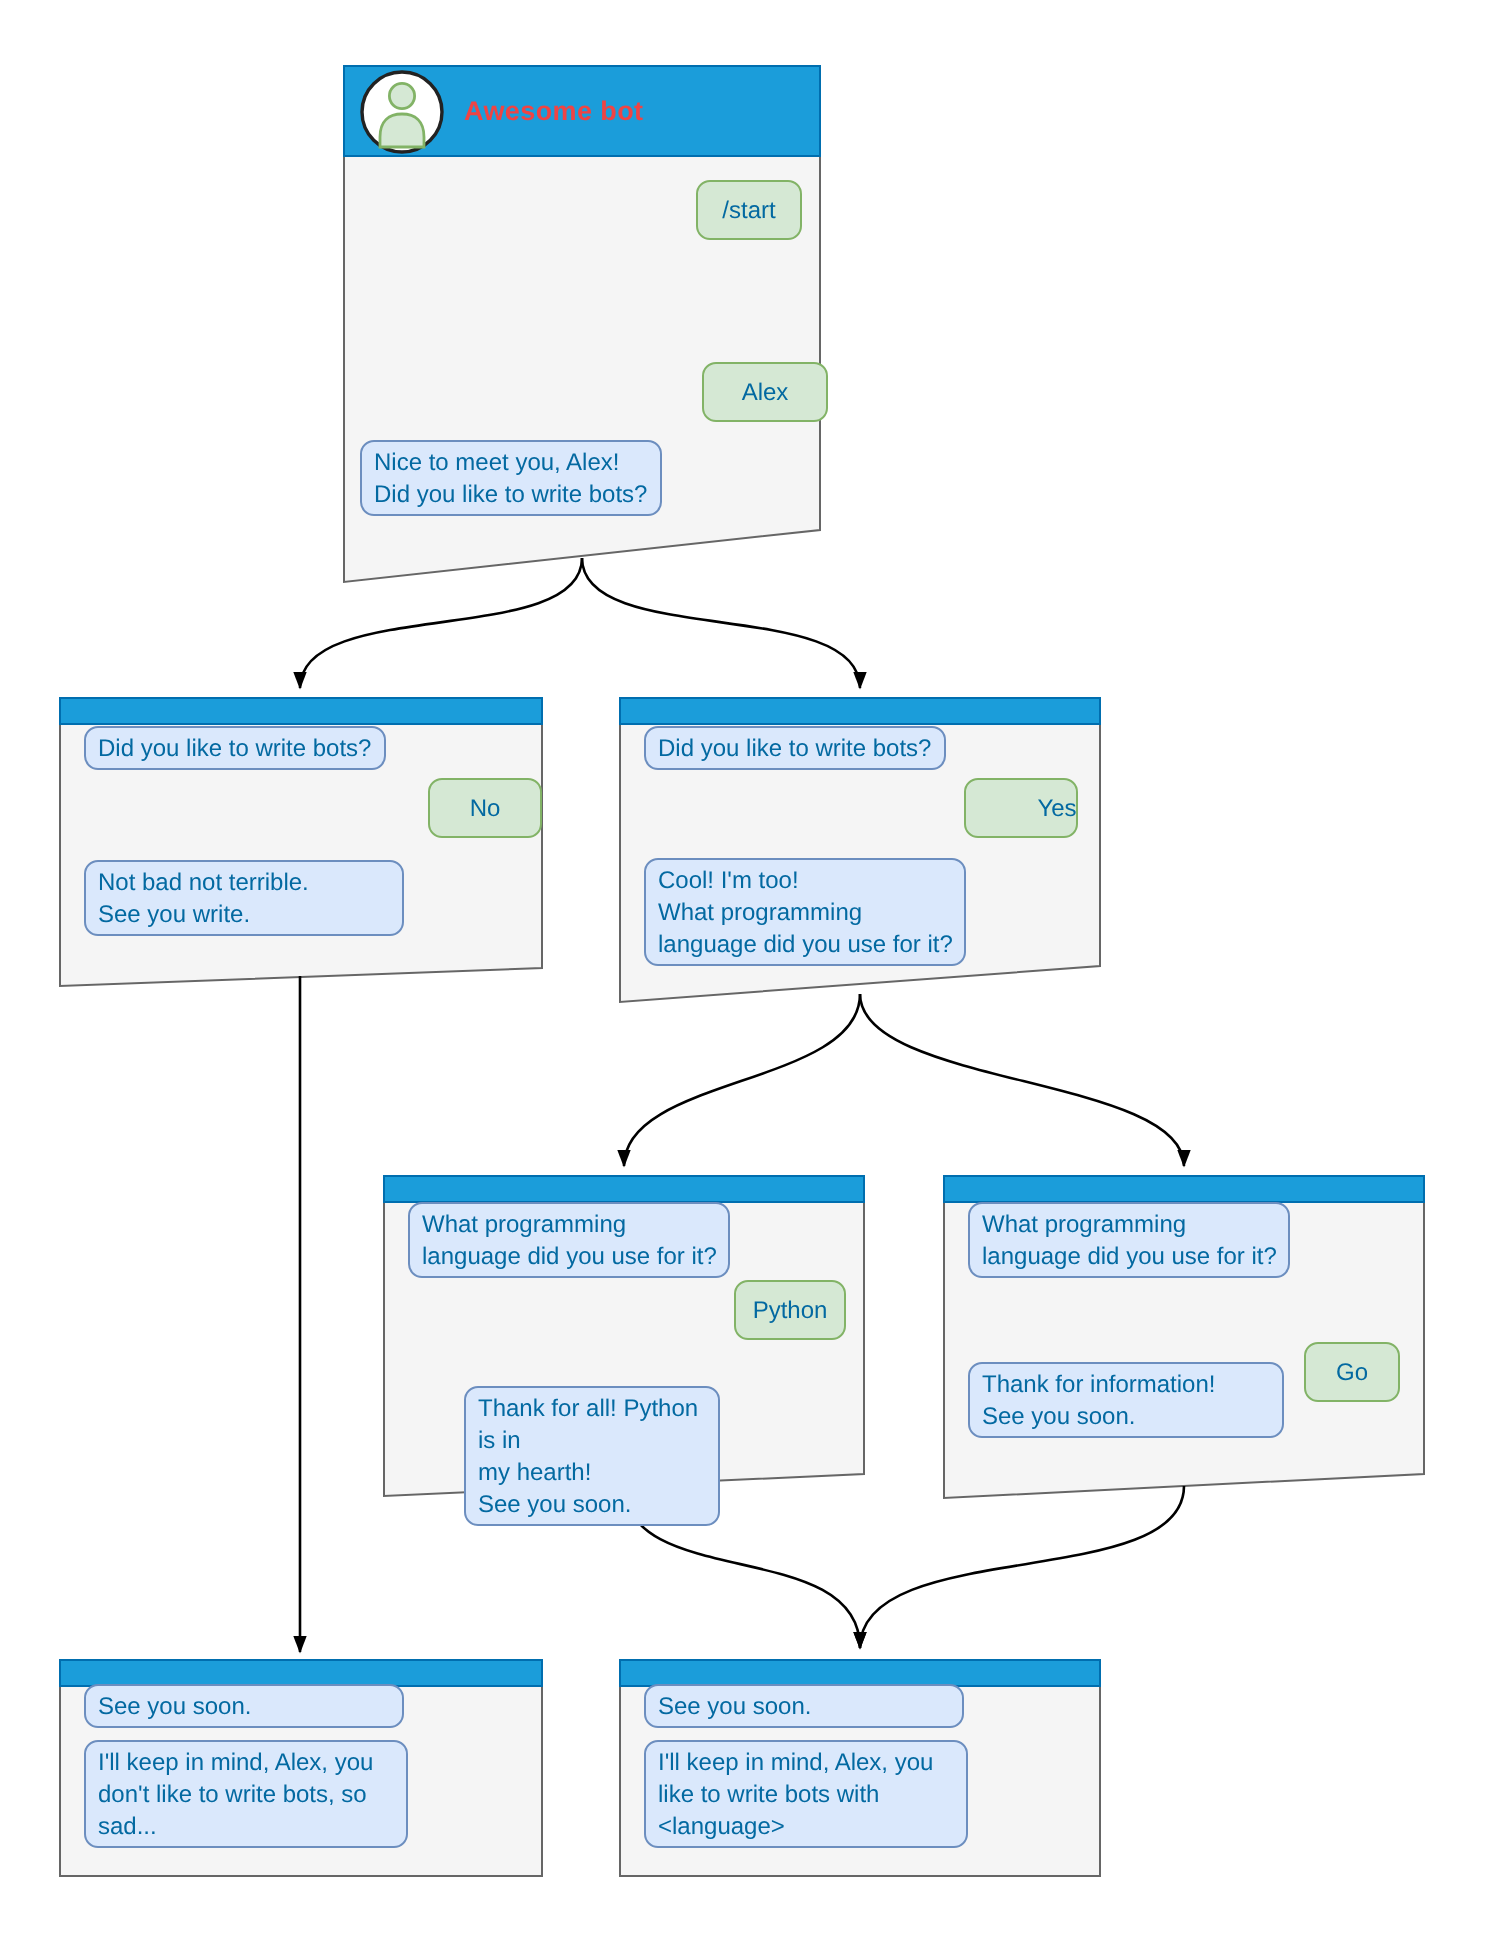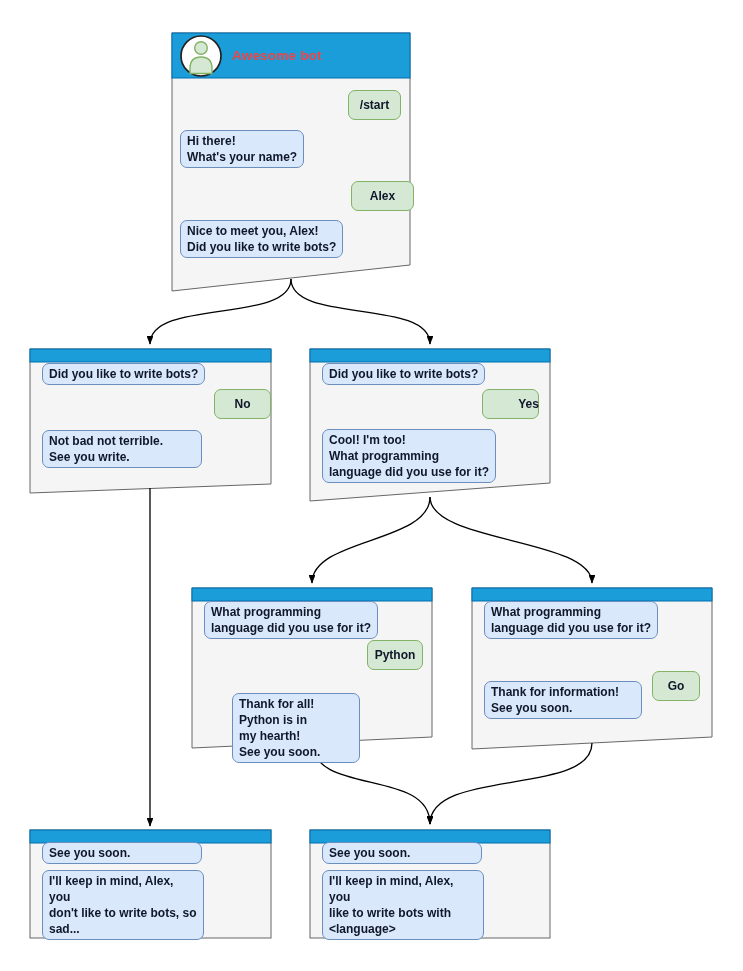--- a/index.html
+++ b/index.html
@@ -7,22 +7,22 @@
     position:relative;width:743px;height:971px;background:#ffffff;
     font-family:"Liberation Sans",sans-serif;overflow:hidden;
   }
   .layer-svg{position:absolute;left:0;top:0;}
   .win{position:absolute;}
   .win-title{
     position:absolute;display:flex;align-items:center;
     color:#ef4444;font-weight:bold;font-size:13.5px;letter-spacing:.2px;
   }
   .bubble{
-    position:absolute;font-size:12px;line-height:16px;color:#0f172a;
-    border-radius:7px;box-sizing:border-box;white-space:pre-line;font-weight:bold;
+    position:absolute;font-size:12px;line-height:16px;color:#0369a1;
+    border-radius:7px;box-sizing:border-box;white-space:pre-line;
   }
   .bot{
     background:#dae8fc;border:1px solid #6c8ebf;
     padding:2px 6px;width:max-content;
   }
   .user{
     background:#d5e8d4;border:1px solid #82b366;
     display:flex;align-items:center;justify-content:center;text-align:center;
   }
 </style>
@@ -70,22 +70,20 @@
       <path d="M430,497 C430,543 312,538 312,583" marker-end="url(#arrow)"></path>
       <path d="M430,497 C430,543 592,538 592,583" marker-end="url(#arrow)"></path>
       <path d="M312,742 C312,796 430,768 430,824" marker-end="url(#arrow)"></path>
       <path d="M592,743 C592,796 430,768 430,824" marker-end="url(#arrow)"></path>
     </g>
   </svg>
 
   <div class="win" style="left:172px;top:33px;width:238px;height:258px;">
     <div class="win-title" style="left:60px;top:0;height:45px;">Awesome bot</div>
     <div class="bubble user" style="left:176px;top:57px;width:53px;height:30px;">/start</div>
-    <div class="bubble bot" style="left:8px;top:97px;">Hi there!
-What's your name?</div>
     <div class="bubble user" style="left:179px;top:148px;width:63px;height:30px;">Alex</div>
     <div class="bubble bot" style="left:8px;top:187px;">Nice to meet you, Alex!
 Did you like to write bots?</div>
   </div>
 
   <div class="win" style="left:30px;top:349px;width:241px;height:144px;">
     <div class="bubble bot" style="left:12px;top:14px;">Did you like to write bots?</div>
     <div class="bubble user" style="left:172px;top:40px;width:57px;height:30px;margin-left:12px;">No</div>
     <div class="bubble bot" style="left:12px;top:81px;width:160px;">Not bad not terrible.
 See you write.</div>

